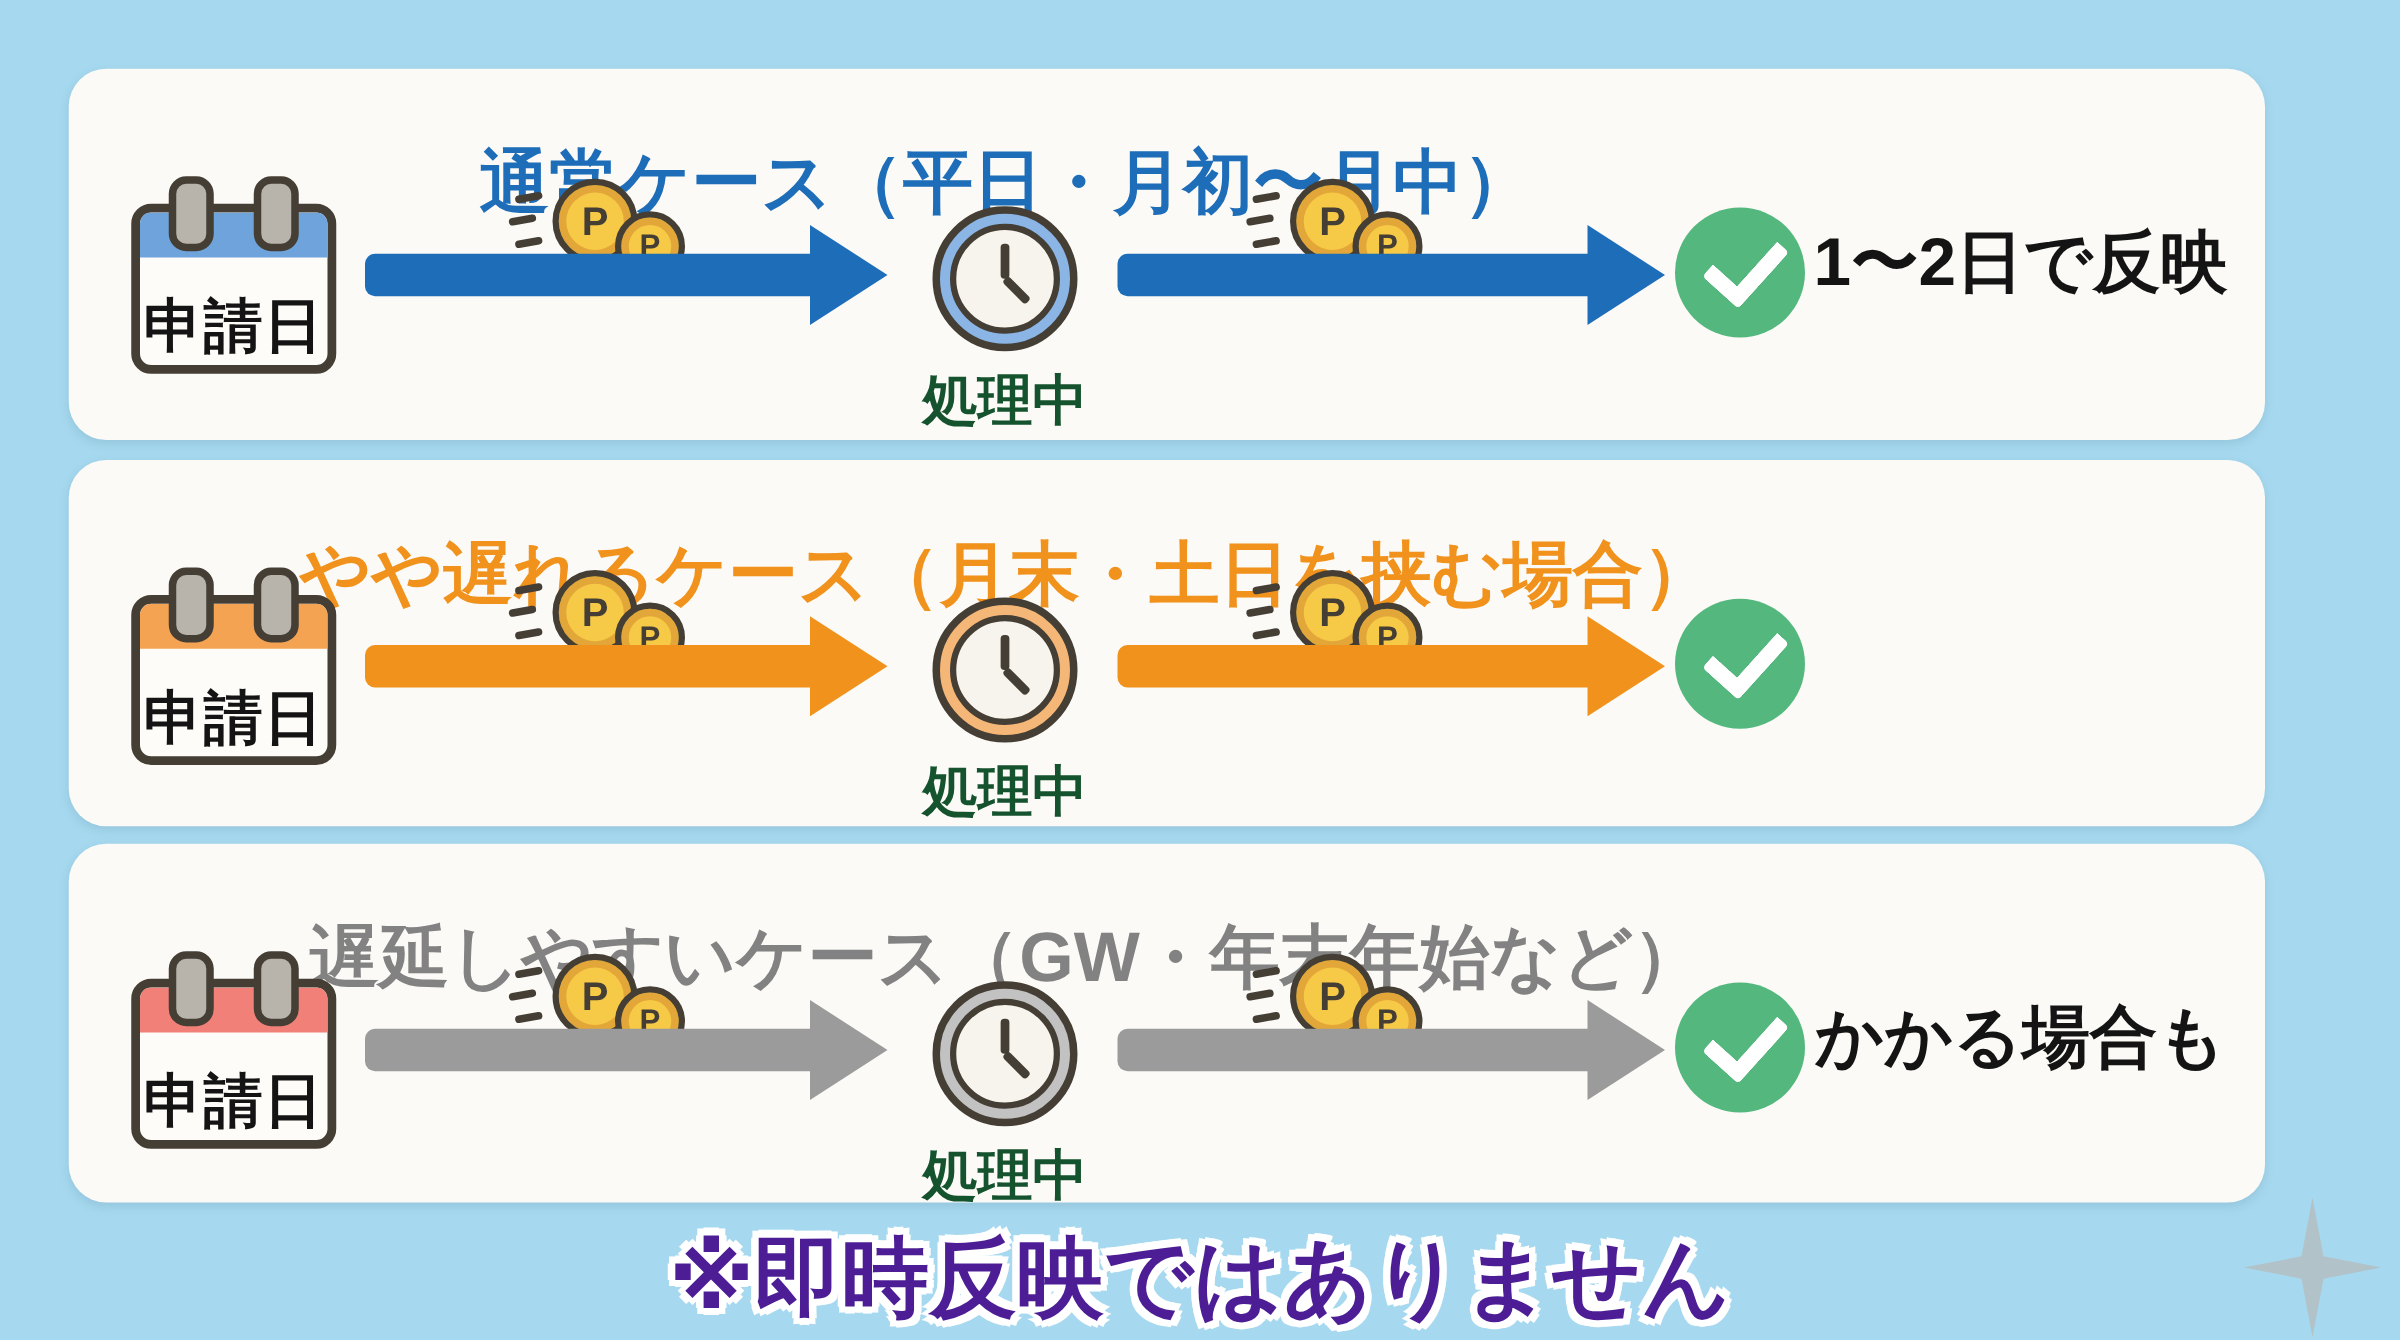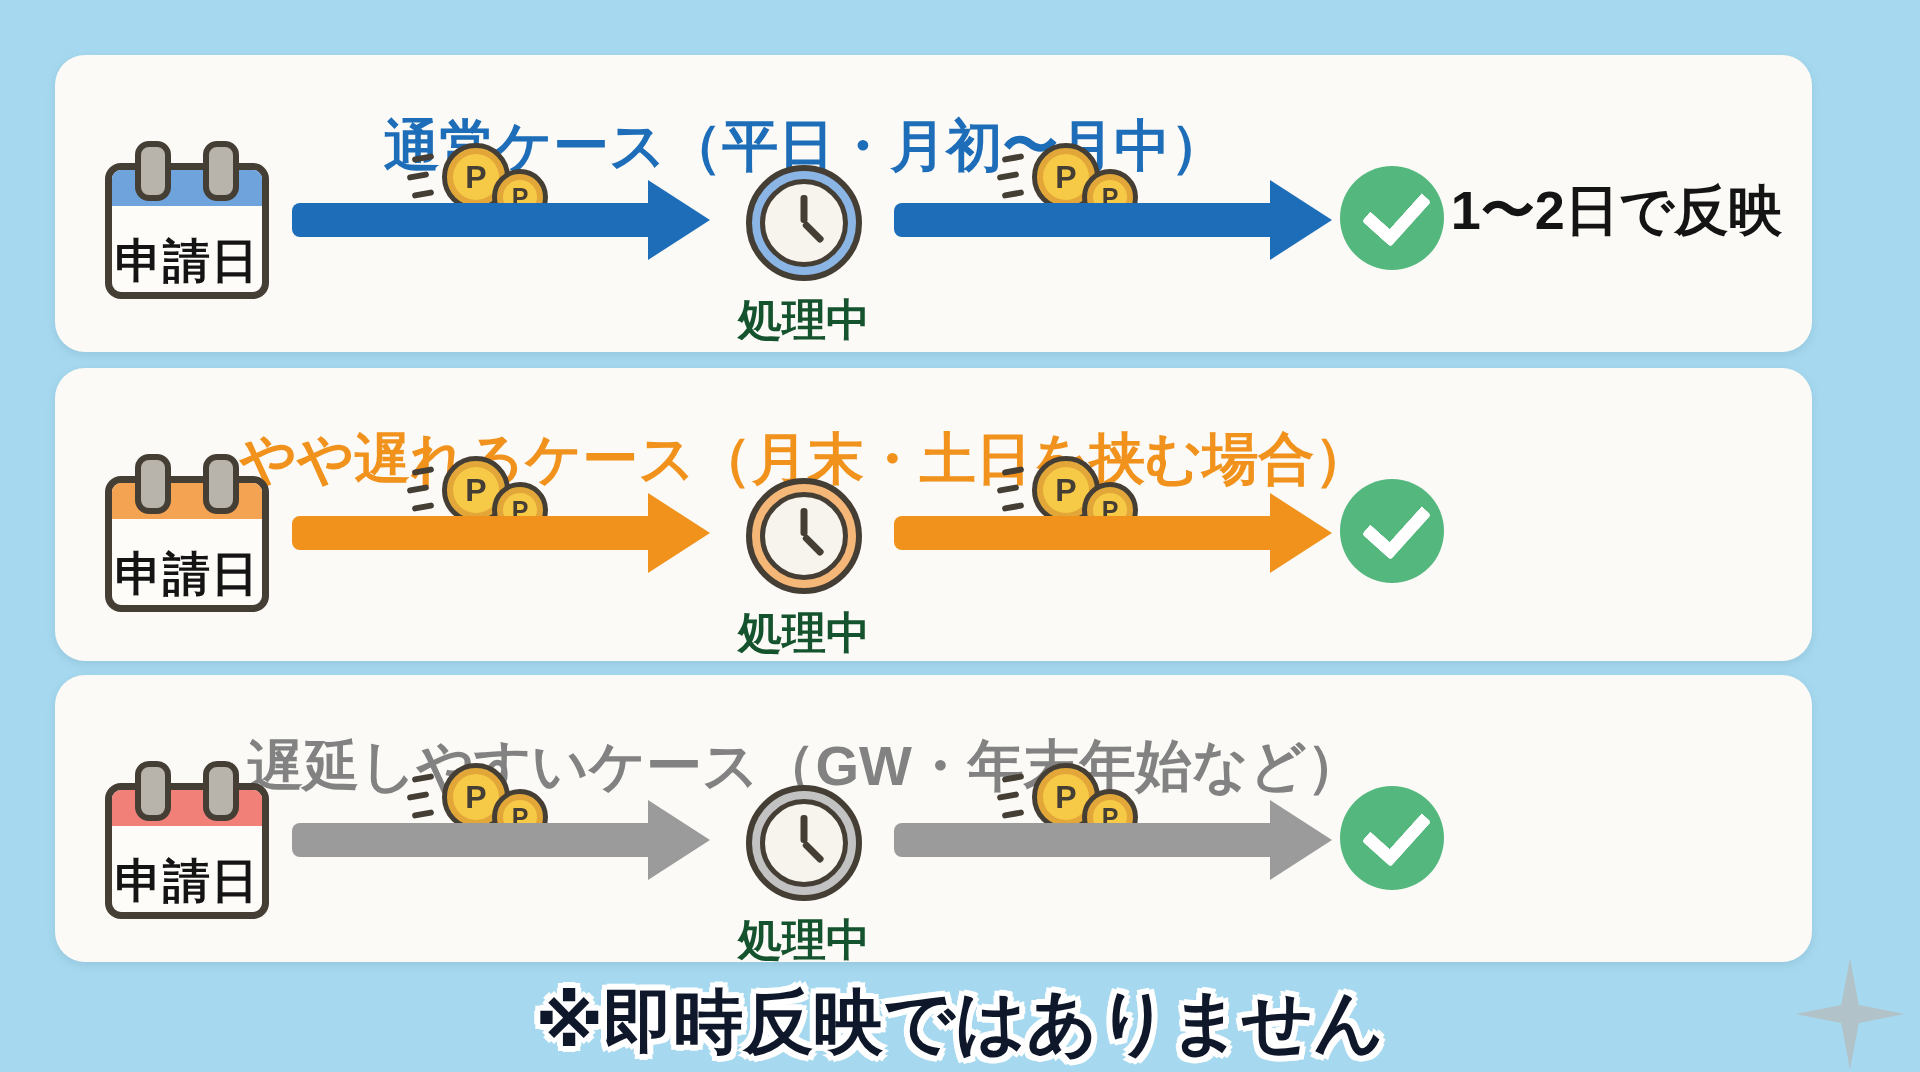--- a/index.html
+++ b/index.html
@@ -86,21 +86,21 @@
   }
   .result{
     position:absolute;left:1368px;top:82px;width:387px;height:145px;
     display:flex;flex-direction:column;justify-content:center;align-items:center;
     font-size:54px;font-weight:900;color:#141414;line-height:66px;white-space:nowrap;
   }
   
   .footer{
     position:absolute;left:0;top:975px;width:1920px;height:95px;
     display:flex;justify-content:center;align-items:center;gap:55px;
-    font-size:70px;font-weight:900;color:#0f172a;white-space:nowrap;z-index:2;
+    font-size:70px;font-weight:900;color:#4c1d95;white-space:nowrap;z-index:2;
   }
   .footer span{
     text-shadow:
       -5px -5px 0 #fff, 5px -5px 0 #fff, -5px 5px 0 #fff, 5px 5px 0 #fff,
       0 -6px 0 #fff, 0 6px 0 #fff, -6px 0 0 #fff, 6px 0 0 #fff;
   }
   .sparkle{
     position:absolute;left:1795px;top:958px;width:110px;height:112px;background:#b3bec2;opacity:.85;z-index:1;
     clip-path:polygon(50% 0%,58% 42%,100% 50%,58% 58%,50% 100%,42% 58%,0% 50%,42% 42%);
   }
@@ -253,20 +253,21 @@
     </div>
     <div class="arrow arrow-2">
       <div class="shaft"></div>
       <div class="head"></div>
     </div>
 
     <div class="check">
       <span class="mark"></span>
     </div>
     <div class="result">
+      <span>かかる場合も</span>
     </div>
   </section>
 
   <div class="sparkle"></div>
   <div class="footer">
     <span>※即時反映ではありません</span>
   </div>
 
 </div>
 

